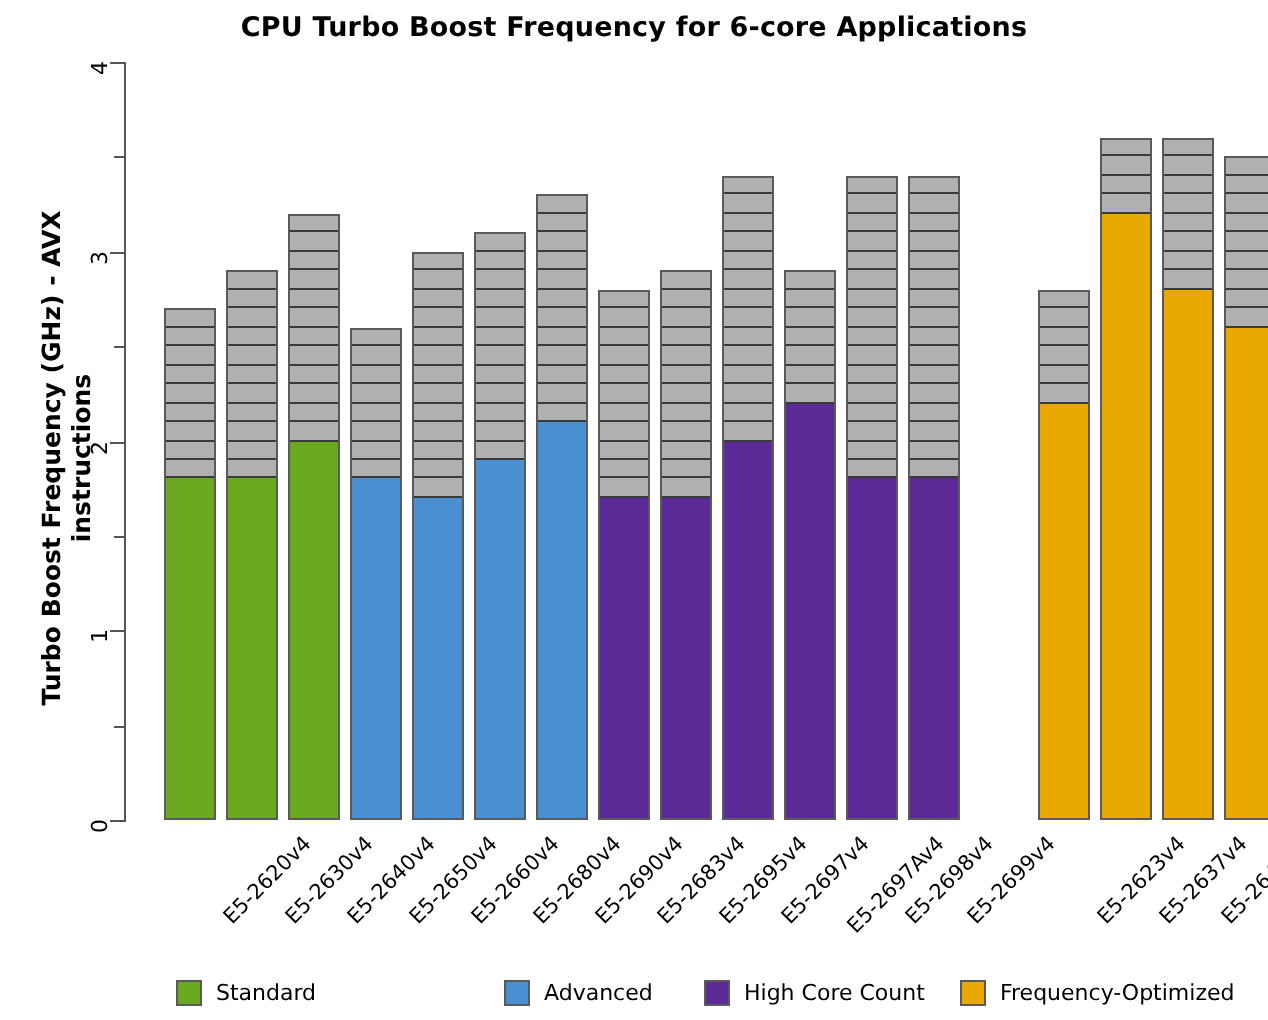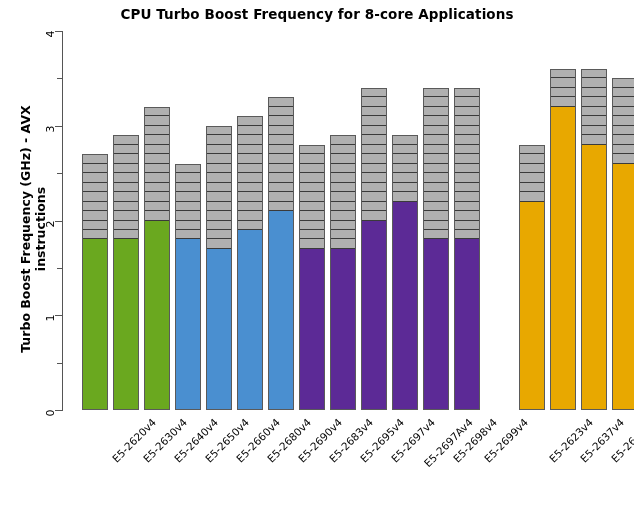--- a/index.html
+++ b/index.html
@@ -130,21 +130,21 @@
     font-size: 11px;
     color: #000;
     white-space: nowrap;
   }
 </style>
 </head>
 <body>
 
 <div id="chart-root">
 
-  <div class="chart-title">CPU Turbo Boost Frequency for 8-core Applications</div>
+  <div class="chart-title">CPU Turbo Boost Frequency for 6-core Applications</div>
 
   <div class="y-axis-label">Turbo Boost Frequency (GHz) - AVX instructions</div>
 
   <div class="y-axis-spine"></div>
 
   <div id="y-ticks">
       <div class="tick major" style="top: 410px;"></div>
       <div class="tick-label" style="top: 403px;">0</div>
       <div class="tick major" style="top: 315.25px;"></div>
       <div class="tick-label" style="top: 308.25px;">1</div>
@@ -389,14 +389,32 @@
       <div class="xtick-label" style="left: 341px; top: 416px;">E5-2695v4</div>
       <div class="xtick-label" style="left: 372px; top: 416px;">E5-2697v4</div>
       <div class="xtick-label" style="left: 403px; top: 416px;">E5-2697Av4</div>
       <div class="xtick-label" style="left: 434px; top: 416px;">E5-2698v4</div>
       <div class="xtick-label" style="left: 465px; top: 416px;">E5-2699v4</div>
       <div class="xtick-label" style="left: 530px; top: 416px;">E5-2623v4</div>
       <div class="xtick-label" style="left: 561px; top: 416px;">E5-2637v4</div>
       <div class="xtick-label" style="left: 592px; top: 416px;">E5-2643v4</div>
     </div>
 
+  <div class="legend" id="legend">
+      <div class="legend-item" style="left: 88px;">
+        <span class="legend-swatch" style="background: rgb(106, 168, 31);"></span>
+        <span class="legend-text">Standard</span>
+      </div>
+      <div class="legend-item" style="left: 252px;">
+        <span class="legend-swatch" style="background: rgb(74, 143, 208);"></span>
+        <span class="legend-text">Advanced</span>
+      </div>
+      <div class="legend-item" style="left: 352px;">
+        <span class="legend-swatch" style="background: rgb(92, 42, 150);"></span>
+        <span class="legend-text">High Core Count</span>
+      </div>
+      <div class="legend-item" style="left: 480px;">
+        <span class="legend-swatch" style="background: rgb(232, 168, 0);"></span>
+        <span class="legend-text">Frequency-Optimized</span>
+      </div>
+    </div>
 
 </div>
 
 </body></html>

